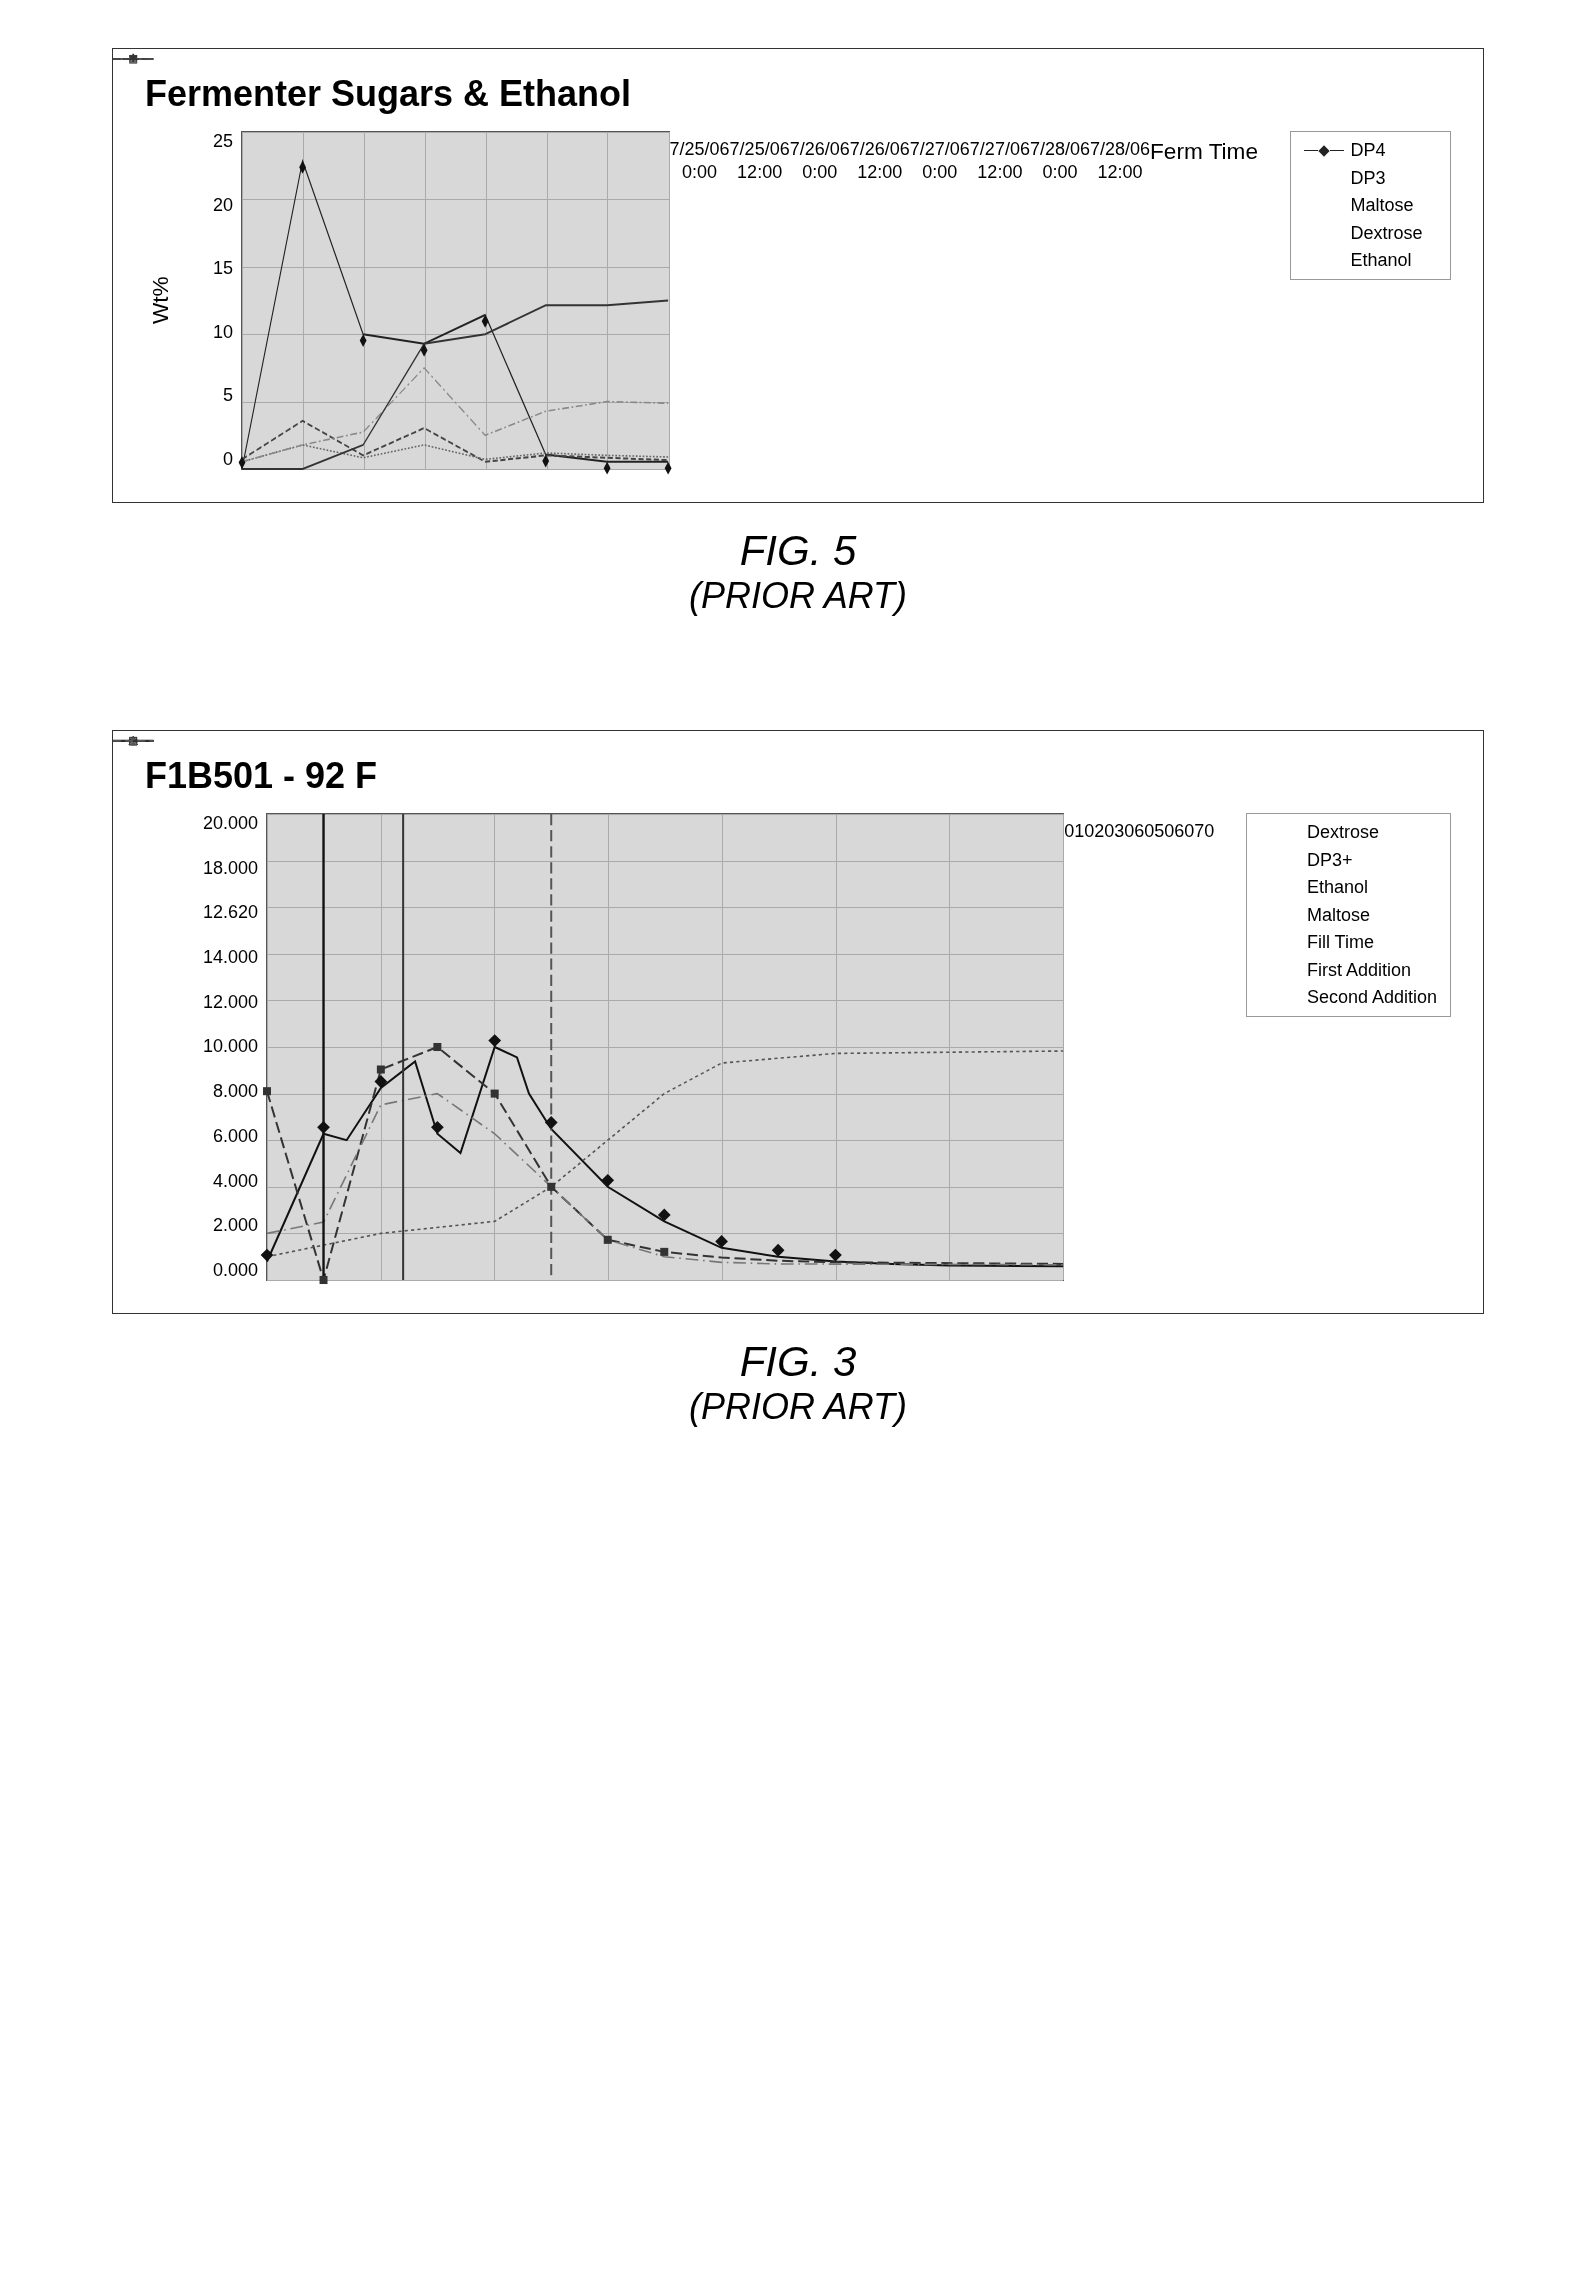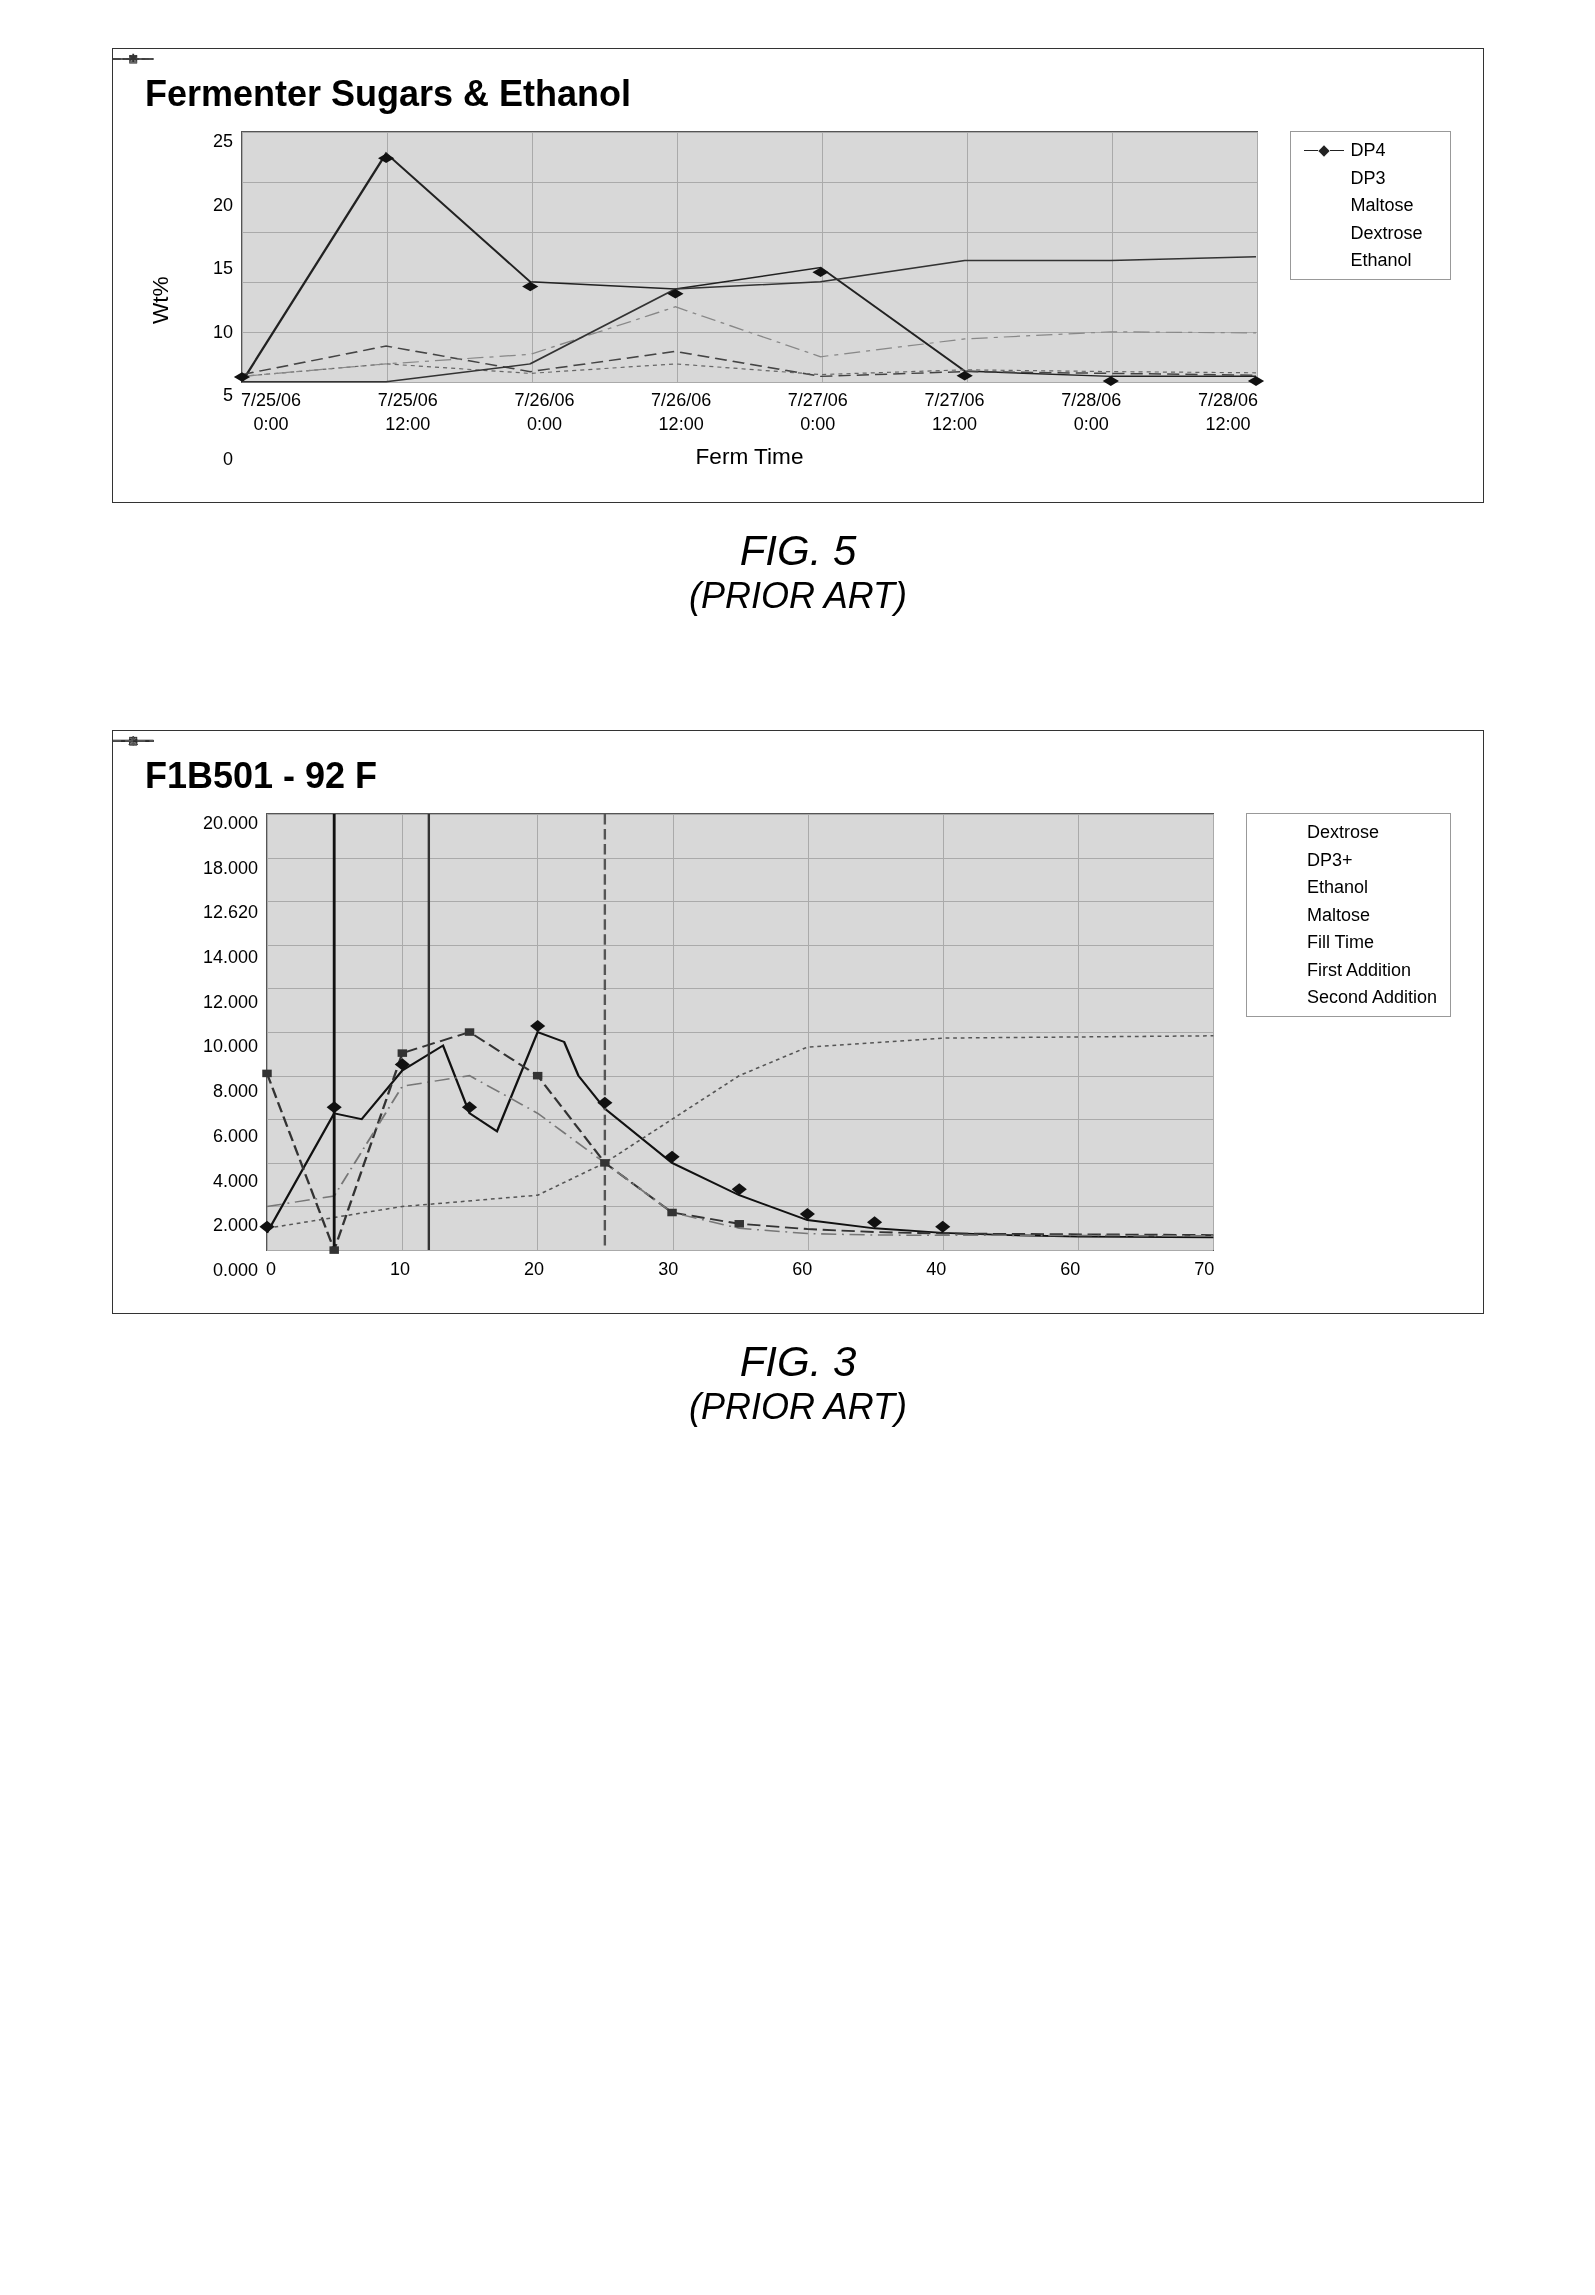--- a/index.html
+++ b/index.html
@@ -60,21 +60,20 @@
       font-family: Arial, sans-serif;
       display: flex;
       align-items: center;
       justify-content: center;
       min-width: 32px;
     }
 
     .chart-inner {
       flex: 1;
       display: flex;
-      flex-direction: column;
       justify-content: space-between;
     }
 
     .chart-plot {
       position: relative;
       background: #d8d8d8;
       border: 0.8px solid #555;
       flex: 1;
     }
 
@@ -482,21 +481,21 @@
                 <rect x="494" y="540" width="10" height="10" fill="#333"></rect>
               </svg>
             </div>
 
             <div class="x-axis-labels">
               <div class="x-axis-label">0</div>
               <div class="x-axis-label">10</div>
               <div class="x-axis-label">20</div>
               <div class="x-axis-label">30</div>
               <div class="x-axis-label">60</div>
-              <div class="x-axis-label">40</div>
+              <div class="x-axis-label">50</div>
               <div class="x-axis-label">60</div>
               <div class="x-axis-label">70</div>
             </div>
           </div>
         </div>
 
         <div class="legend" style="margin-top:0; align-self:flex-start;">
           <div class="legend-item">
             <span style="display:inline-flex;align-items:center;width:40px;">
               <svg width="40" height="13" style="overflow:visible;" viewBox="0 0 1696 712">

